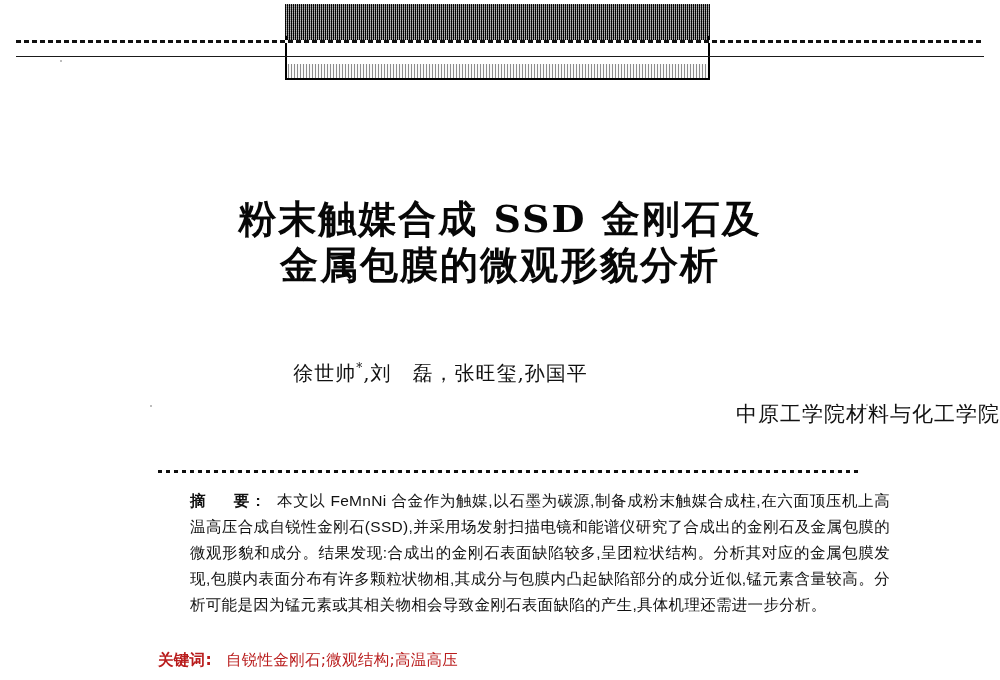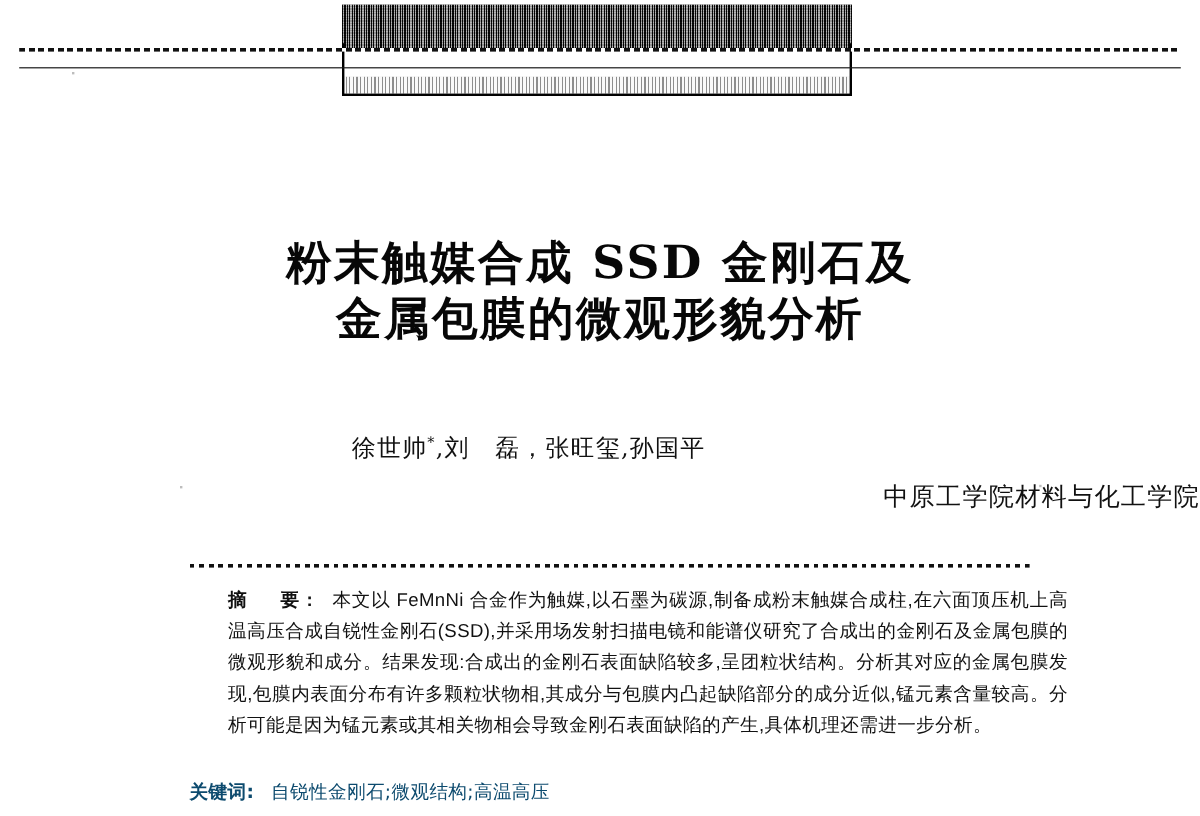--- a/index.html
+++ b/index.html
@@ -194,21 +194,21 @@
     letter-spacing: 6px;
     margin-right: 10px;
   }
   .keywords {
     position: absolute;
     left: 158px;
     top: 648px;
     width: 700px;
     font-size: 15.5px;
     line-height: 24px;
-    color: #0c4a6e;
+    color: #b91c1c;
     font-family: "DejaVu Sans", "Liberation Sans", sans-serif;
     letter-spacing: 0.3px;
   }
   .keywords-label {
     font-weight: bold;
     margin-right: 14px;
   }
   .speck {
     position: absolute;
     background: #bdbdbd;

